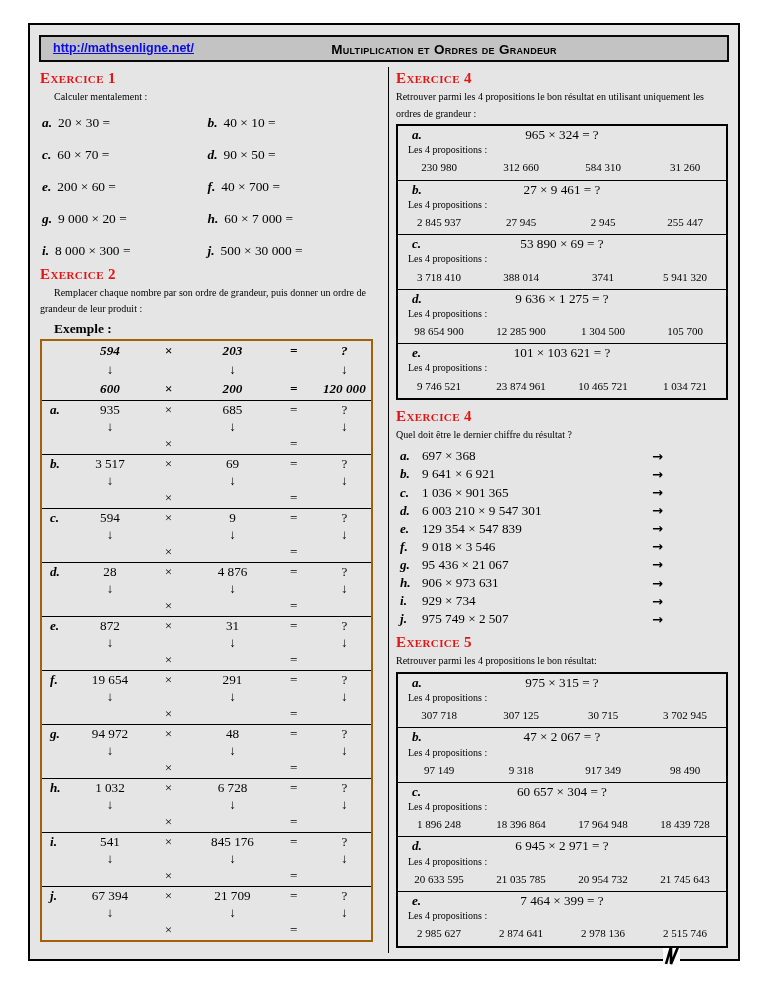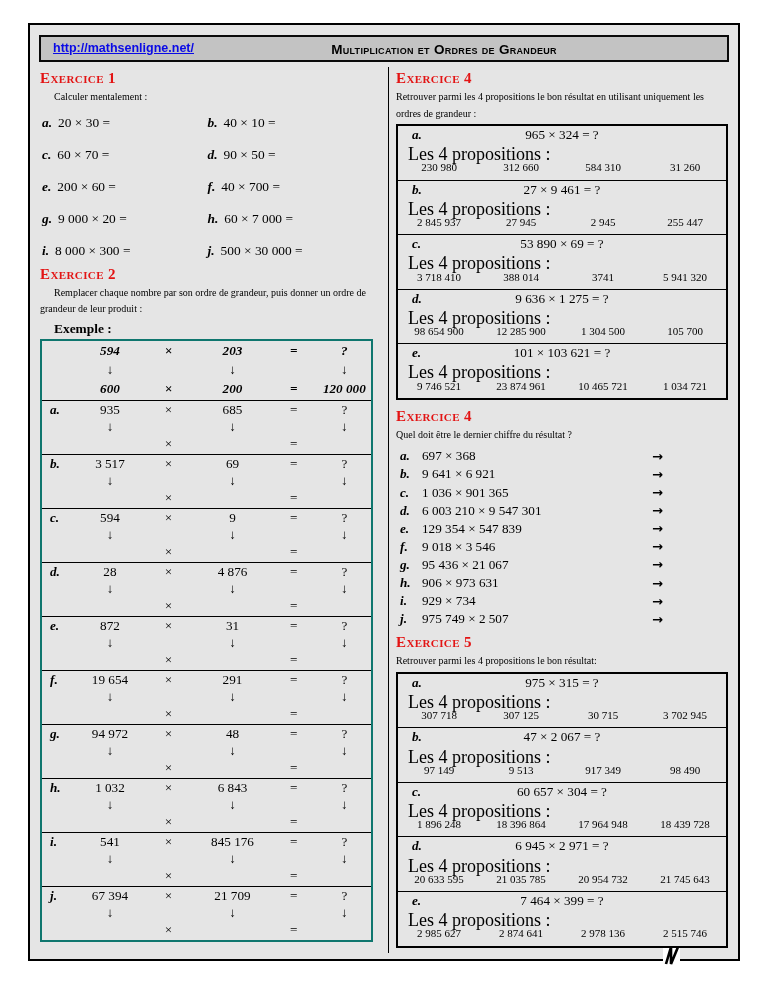--- a/index.html
+++ b/index.html
@@ -23,36 +23,36 @@
     letter-spacing:.4px; margin:3px 0 2px; }
   .intro{ font-size:10px; line-height:16.5px; text-indent:14px; }
   .intro.ni{ text-indent:0; }
   .ltr{ font-weight:bold; font-style:italic; }
   
   .x1grid{ display:grid; grid-template-columns:1fr 1fr; row-gap:16px;
     margin:9px 0 7px 2px; font-size:13.4px; }
   .x1item{ display:flex; gap:6px; }
   
   .xmpl{ font-weight:bold; font-size:13.4px; margin:3px 0 2px 14px; }
-  .x2table{ border:2px solid #0f766e; }
+  .x2table{ border:2px solid #a16207; }
   .x2row{ border-top:1.5px solid #000; padding:1px 0; }
   .x2row:first-child{ border-top:none; }
   .x2row.example{ font-weight:bold; font-style:italic; }
   .x2line{ display:grid; grid-template-columns:36px 1.2fr 1fr 1.4fr .9fr 1fr;
     height:17px; font-size:13.2px; align-items:center; }
   .example .x2line{ height:19px; }
   .x2line span{ text-align:center; }
   .x2line .lcell{ text-align:left; padding-left:8px; }
   
   .x3table{ border:2px solid #000; margin-top:2px; }
   .x3row{ border-top:1.5px solid #000; padding:1px 0; }
   .x3row:first-child{ border-top:none; }
   .x3l1{ position:relative; text-align:center; height:17.2px; font-size:13.2px; }
   .x3l1 .ltr{ position:absolute; left:14px; }
-  .x3l2{ height:17.2px; font-size:18px; padding-left:10px; }
+  .x3l2{ height:17.2px; font-size:10px; padding-left:10px; }
   .x3l3{ display:grid; grid-template-columns:1fr 1fr 1fr 1fr; height:17.2px; font-size:11px; }
   .x3l3 span{ text-align:center; }
   
   .x4list{ margin:4px 0 6px; }
   .x4row{ display:grid; grid-template-columns:26px 230px 1fr; height:18.1px;
     font-size:13.2px; align-items:center; }
   .x4row .eq{ text-align:left; }
   .x4row .arr{ font-family:"DejaVu Sans",sans-serif; font-weight:bold; font-size:13px; }
   .x4row .ltr{ padding-left:4px; }
   .mb8{ margin-bottom:8px; } .mb4{ margin-bottom:4px; }
@@ -350,21 +350,21 @@
                 <span>=</span>
                 <span></span>
               </div>
             </div>
 
             <div class="x2row">
               <div class="x2line">
                 <span class="lcell ltr">h.</span>
                 <span>1 032</span>
                 <span>×</span>
-                <span>6 843</span>
+                <span>6 728</span>
                 <span>=</span>
                 <span>?</span>
               </div>
               <div class="x2line">
                 <span class="lcell"></span>
                 <span>↓</span>
                 <span></span>
                 <span>↓</span>
                 <span></span>
                 <span>↓</span>
@@ -605,21 +605,21 @@
             </div>
 
             <div class="x3row">
               <div class="x3l1">
                 <span class="ltr">b.</span>
                 <span>47 × 2 067 = ?</span>
               </div>
               <div class="x3l2">Les 4 propositions :</div>
               <div class="x3l3">
                 <span>97 149</span>
-                <span>9 513</span>
+                <span>9 318</span>
                 <span>917 349</span>
                 <span>98 490</span>
               </div>
             </div>
 
             <div class="x3row">
               <div class="x3l1">
                 <span class="ltr">c.</span>
                 <span>60 657 × 304 = ?</span>
               </div>

